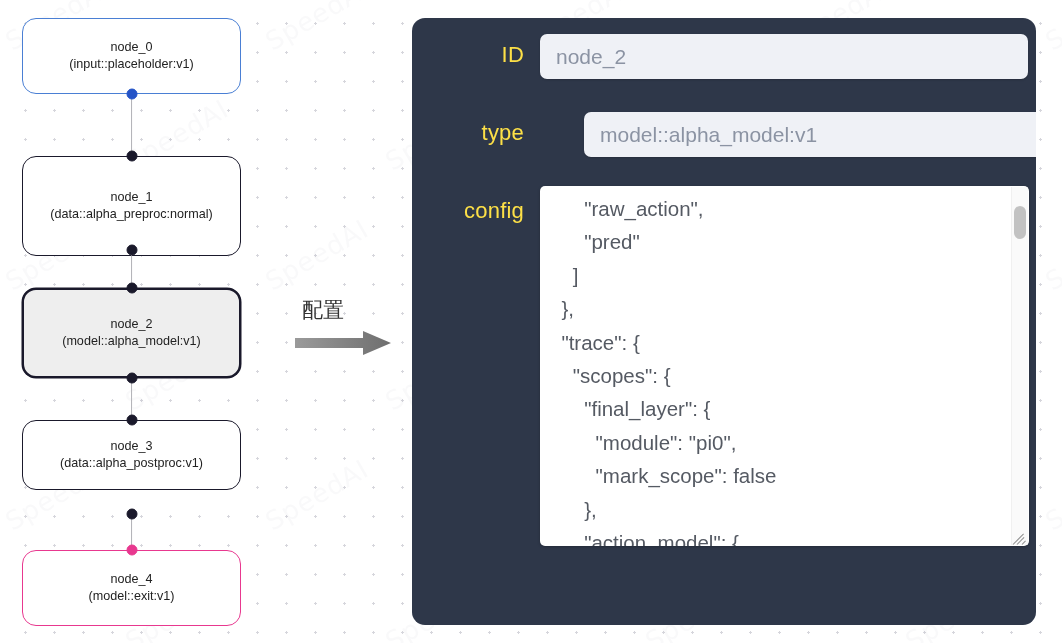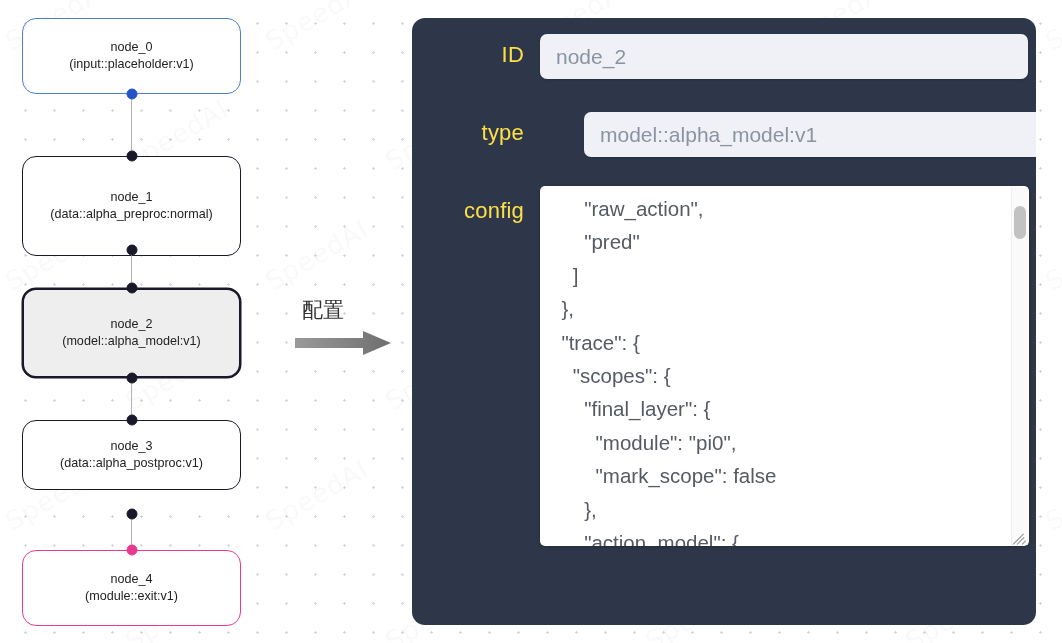--- a/index.html
+++ b/index.html
@@ -299,21 +299,21 @@
         <div class="node-text">
           <div>node_3</div>
           <div>(data::alpha_postproc:v1)</div>
         </div>
       </div>
       <div class="handle" style="left: 131.5px; top: 420px;"></div>
       <div class="handle" style="left: 131.5px; top: 514px;"></div>
       <div class="node output-node" style="left: 22px; top: 550px; width: 219px; height: 76px;">
         <div class="node-text">
           <div>node_4</div>
-          <div>(module::exit:v1)</div>
+          <div>(model::exit:v1)</div>
         </div>
       </div>
       <div class="handle pink" style="left: 131.5px; top: 550px;"></div>
     </div>
 
   <div id="arrow-group" style="left:295px; top:296px; width:100px; height:62px;">
     <div id="arrow-label" style="left:7px; top:0px;text-align:center;">配置</div>
     <div id="arrow-shape" style="left:0px; top:34px;">
       <svg width="97" height="26" viewBox="0 0 97 26" xmlns="http://www.w3.org/2000/svg">
         <defs>

